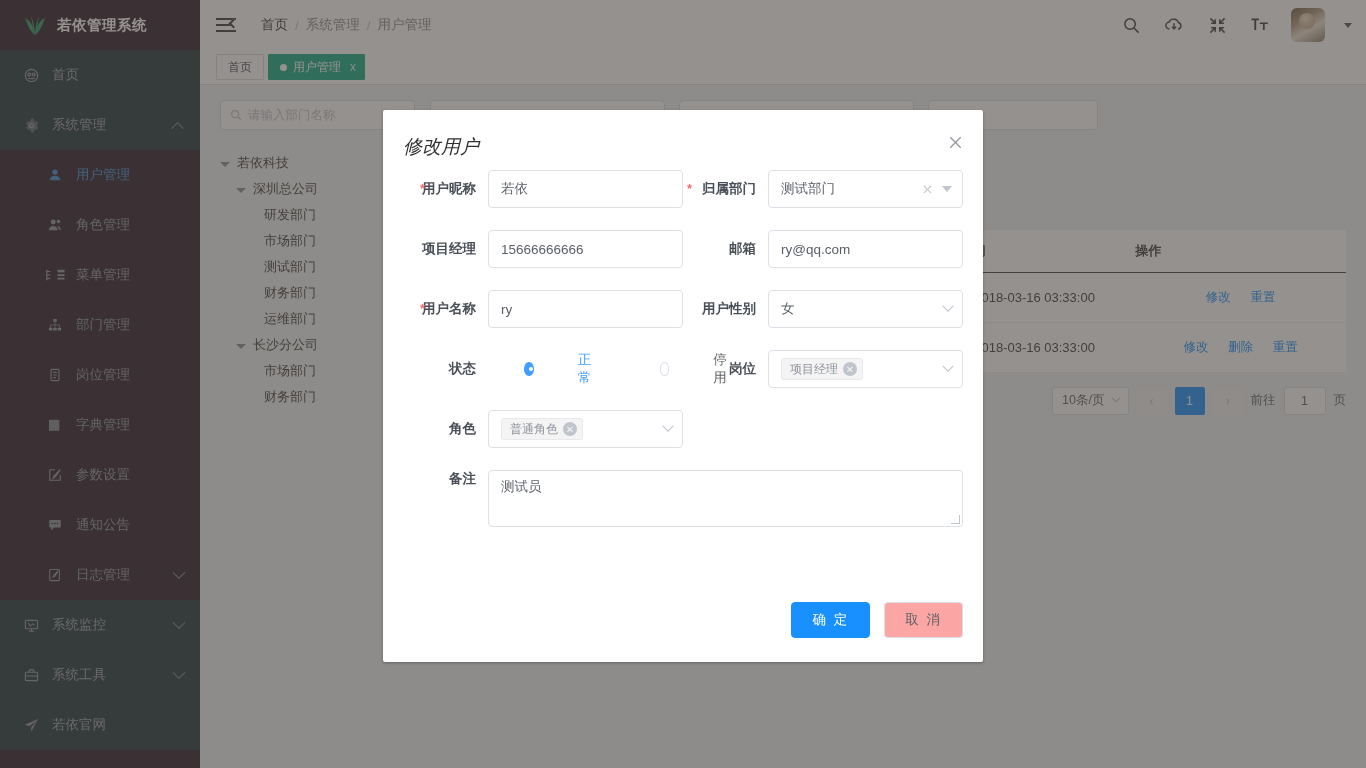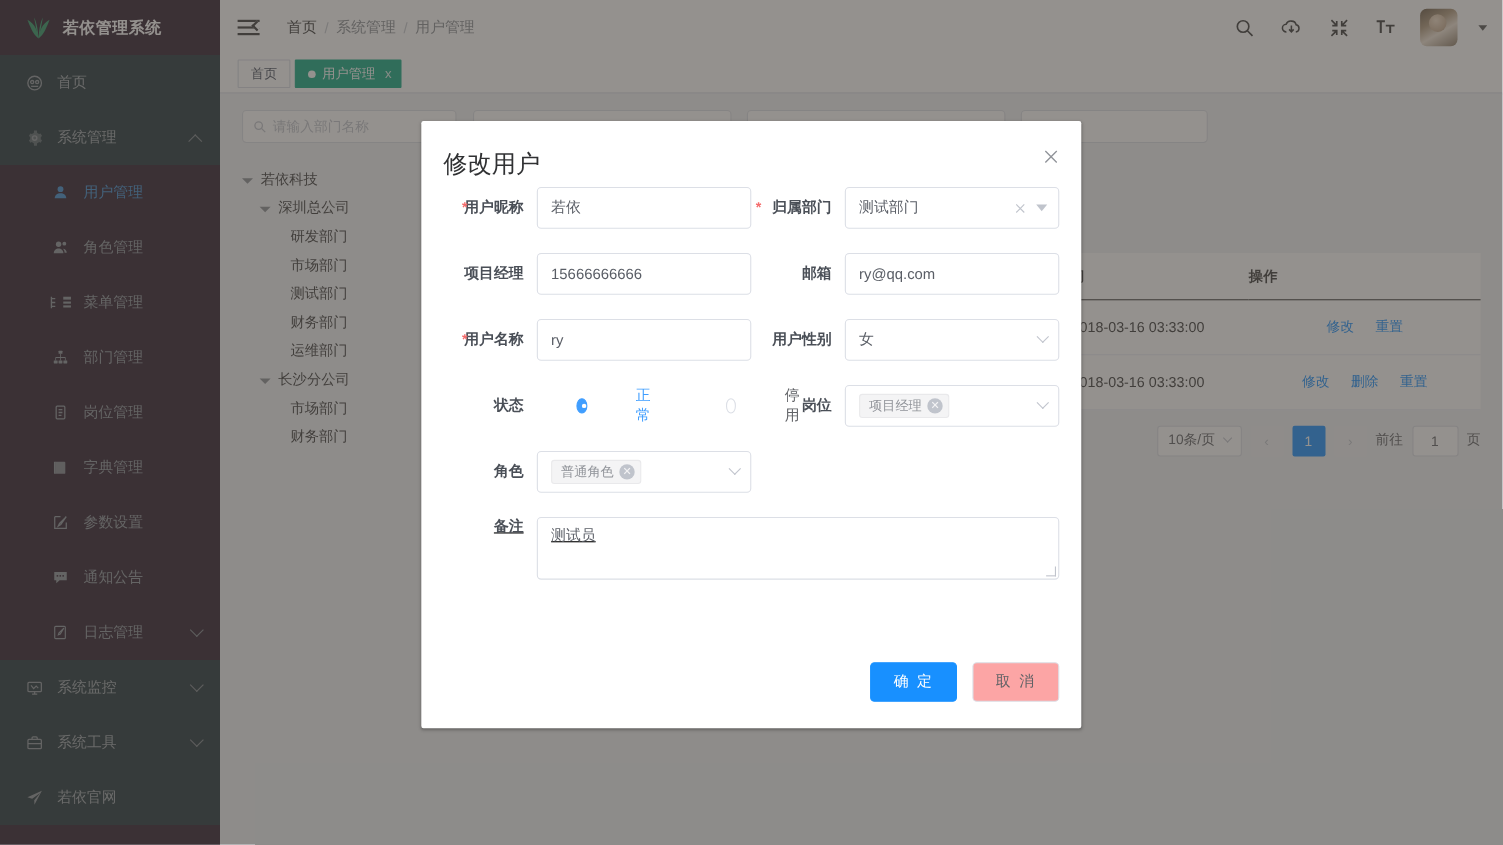--- a/index.html
+++ b/index.html
@@ -120,21 +120,21 @@
   .pg-num { width: 30px; height: 28px; border-radius: 2px; background: #1890ff; color: #fff; display: flex; align-items: center; justify-content: center; cursor: pointer; }
   .pg-input { width: 42px; height: 28px; border: 1px solid #dcdfe6; border-radius: 3px; background: #fff; display: flex; align-items: center; justify-content: center; }
 
   
   .overlay { position: absolute; inset: 0; background: rgba(70,66,60,.58); }
   .dialog {
     position: absolute; left: 383px; top: 110px; width: 600px; height: 552px;
     background: #fff; box-shadow: 0 1px 3px rgba(0,0,0,.3); border-radius: 2px;
   }
   .dlg-head { height: 60px; position: relative; }
-  .dlg-title { position: absolute; left: 20px; top: 24px; font-size: 22px; color: #303133; }
+  .dlg-title { position: absolute; left: 20px; top: 24px; font-size: 19px; color: #303133; font-style: italic; }
   .dlg-close { position: absolute; right: 18px; top: 24px; width: 18px; height: 18px; cursor: pointer; color: #909399; }
   .dlg-body { padding: 0 20px; }
 
   .row { display: flex; margin-bottom: 22px; }
   .half { width: 280px; display: flex; align-items: center; }
   .lbl-col { width: 85px; flex: 0 0 85px; text-align: right; padding-right: 12px; font-size: 13.5px; color: #4a4f57; font-weight: bold; position: relative; }
   .req:before { content: "*"; color: #f56c6c; position: absolute; left: 17px; top: 1px; font-size: 13px; }
   .req.w2:before { left: 4px; }
   .ctl { flex: 1; }
   .input {
@@ -662,21 +662,21 @@
               <span class="ico">
                   <span class="chev"></span>
                 </span>
             </div>
           </div>
         </div>
         <div class="half"></div>
       </div>
 
       <div class="row">
-        <div style="display:flex; width:100%;text-decoration:underline;">
+        <div style="display:flex; width:100%;">
           <div class="lbl-col">备注</div>
           <div class="ctl">
             <div class="textarea">
               <span>测试员</span>
               <span class="grip"></span>
             </div>
           </div>
         </div>
       </div>
     </div>

